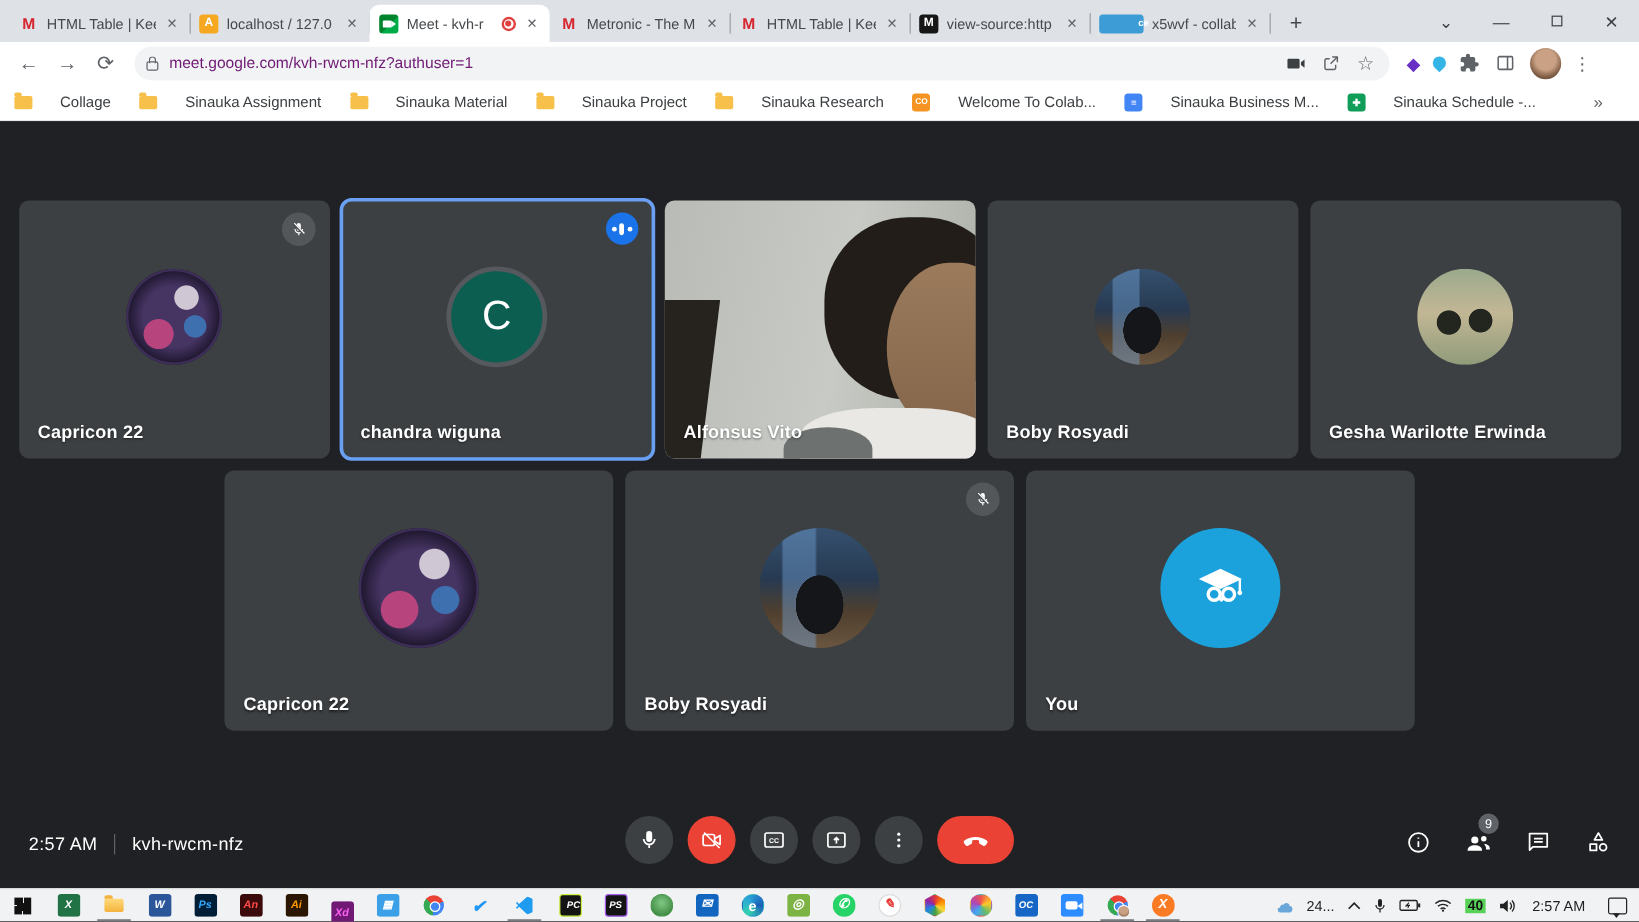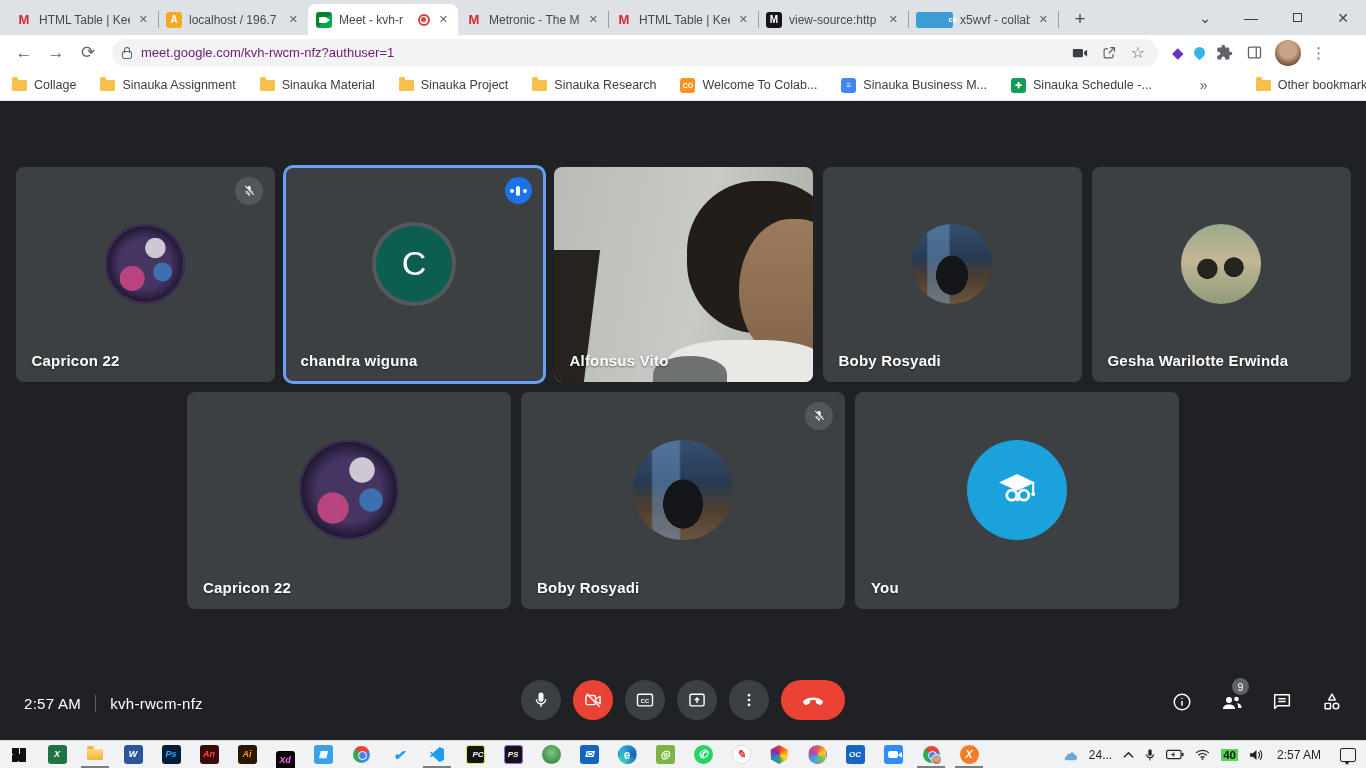--- a/index.html
+++ b/index.html
@@ -41,21 +41,21 @@
   .url { font-size:13px; color:#701a75; flex:1; white-space:nowrap; overflow:hidden; }
   .omni-ico { width:20px; height:20px; display:flex; align-items:center; justify-content:center; flex:none; color:#5f6368; }
   .ext-area { display:flex; align-items:center; gap:10px; margin-left:10px; }
   .diamond { color:#6a30c6; font-size:15px; }
   .drop { width:11px; height:11px; background:#35b5e5; border-radius:0 50% 50% 50%; transform:rotate(-135deg); }
   .avatar-btn { width:26px; height:26px; border-radius:50%; background:radial-gradient(circle at 50% 38%,#caa184 0 40%,#7e5b43 70%,#4c382b 100%); flex:none; }
   .kebab { color:#5f6368; font-size:15px; letter-spacing:0; width:16px; text-align:center; }
 
   .bookmarks { height:31px; background:#fff; display:flex; align-items:center; padding:0 12px; gap:24px;
     border-bottom:1px solid #e4e6e8; font-size:12.5px; color:#3c4043; }
-  .bm { display:flex; align-items:center; gap:7px; white-space:nowrap; }
+  .bm { display:flex; align-items:center; gap:23px; white-space:nowrap; }
   .bm-folder { width:15px; height:11px; background:#f7c04a; border-radius:1.5px; position:relative; flex:none; }
   .bm-folder::before{ content:""; position:absolute; top:-2.5px; left:0; width:6px; height:3px; background:#f7c04a; border-radius:1.5px 1.5px 0 0; }
   .bm-ico { width:15px; height:15px; border-radius:3px; display:flex; align-items:center; justify-content:center;
     font-size:8px; font-weight:bold; color:#fff; flex:none; }
   .bm-spacer { flex:1; }
   .bm-overflow { color:#5f6368; font-size:14px; }
   .bm-sep { width:1px; height:16px; background:#dadce0; }
 
   
   .meet { flex:1; background:#202124; position:relative; overflow:hidden; }
@@ -157,21 +157,21 @@
 <div class="screen">
 
   <div class="tabstrip">
     <div class="tab" data-active="false">
       <span class="favicon" style="color: rgb(214, 37, 46); background: transparent;" data-kind="metronic">M</span>
       <span class="tab-title">HTML Table | Kee</span>
       <span class="tab-close">✕</span>
     </div>
     <div class="tab" data-active="false">
       <span class="favicon" style="color: rgb(255, 255, 255); background: rgb(246, 168, 33);" data-kind="phpmyadmin">A</span>
-      <span class="tab-title">localhost / 196.7</span>
+      <span class="tab-title">localhost / 127.0</span>
       <span class="tab-close">✕</span>
     </div>
     <div class="tab" data-active="true">
       <span class="favicon" data-kind="meet"></span>
       <span class="tab-title">Meet - kvh-r</span>
       <span class="rec-dot"></span>
       <span class="tab-close">✕</span>
     </div>
     <div class="tab" data-active="false">
       <span class="favicon" style="color: rgb(214, 37, 46); background: transparent;" data-kind="metronic">M</span>
@@ -484,21 +484,21 @@
         <span class="task-ico" data-kind="app" style="background: rgb(59, 10, 11);">
           <i style="color: rgb(255, 74, 74);">An</i>
         </span>
       </div>
     <div class="task-app">
         <span class="task-ico" data-kind="app" style="background: rgb(43, 22, 0);">
           <i style="color: rgb(255, 154, 0);">Ai</i>
         </span>
       </div>
     <div class="task-app">
-        <span class="task-ico" data-kind="app" style="background: #000000; margin-top: 11px;">
+        <span class="task-ico" data-kind="app" style="background: #701a75; margin-top: 11px;">
           <i style="color: rgb(255, 97, 246);">Xd</i>
         </span>
       </div>
     <div class="task-app">
         <span class="task-ico" data-kind="app" style="background: rgb(59, 160, 232);">
           <i style="color: rgb(255, 255, 255);">▦</i>
         </span>
       </div>
     <div class="task-app">
         <span class="task-ico" data-kind="chrome">

